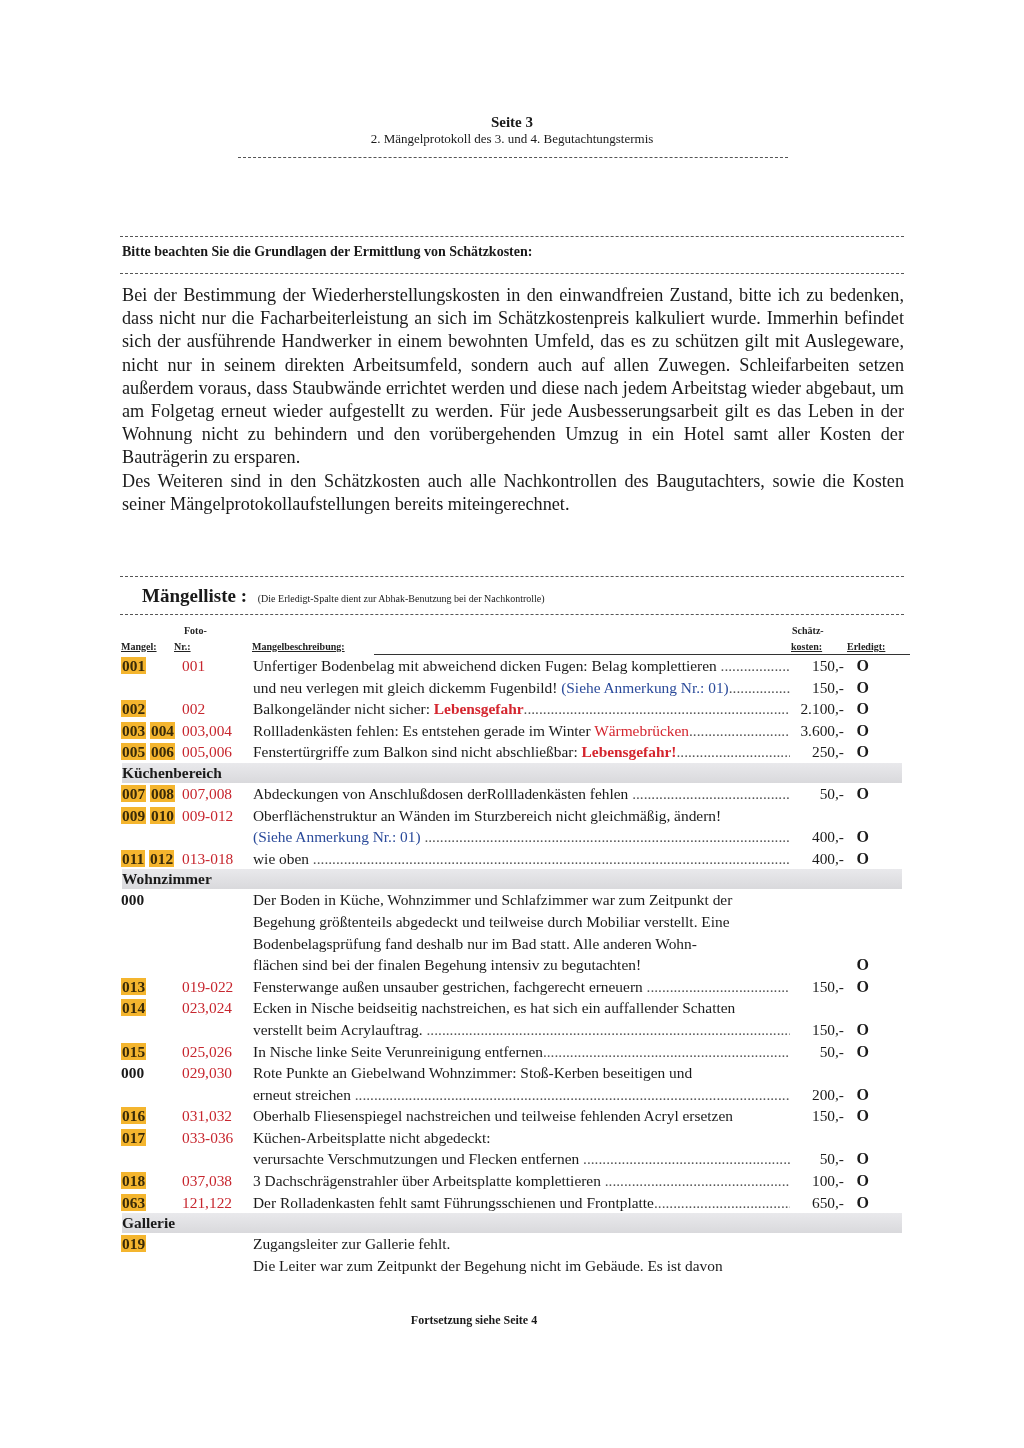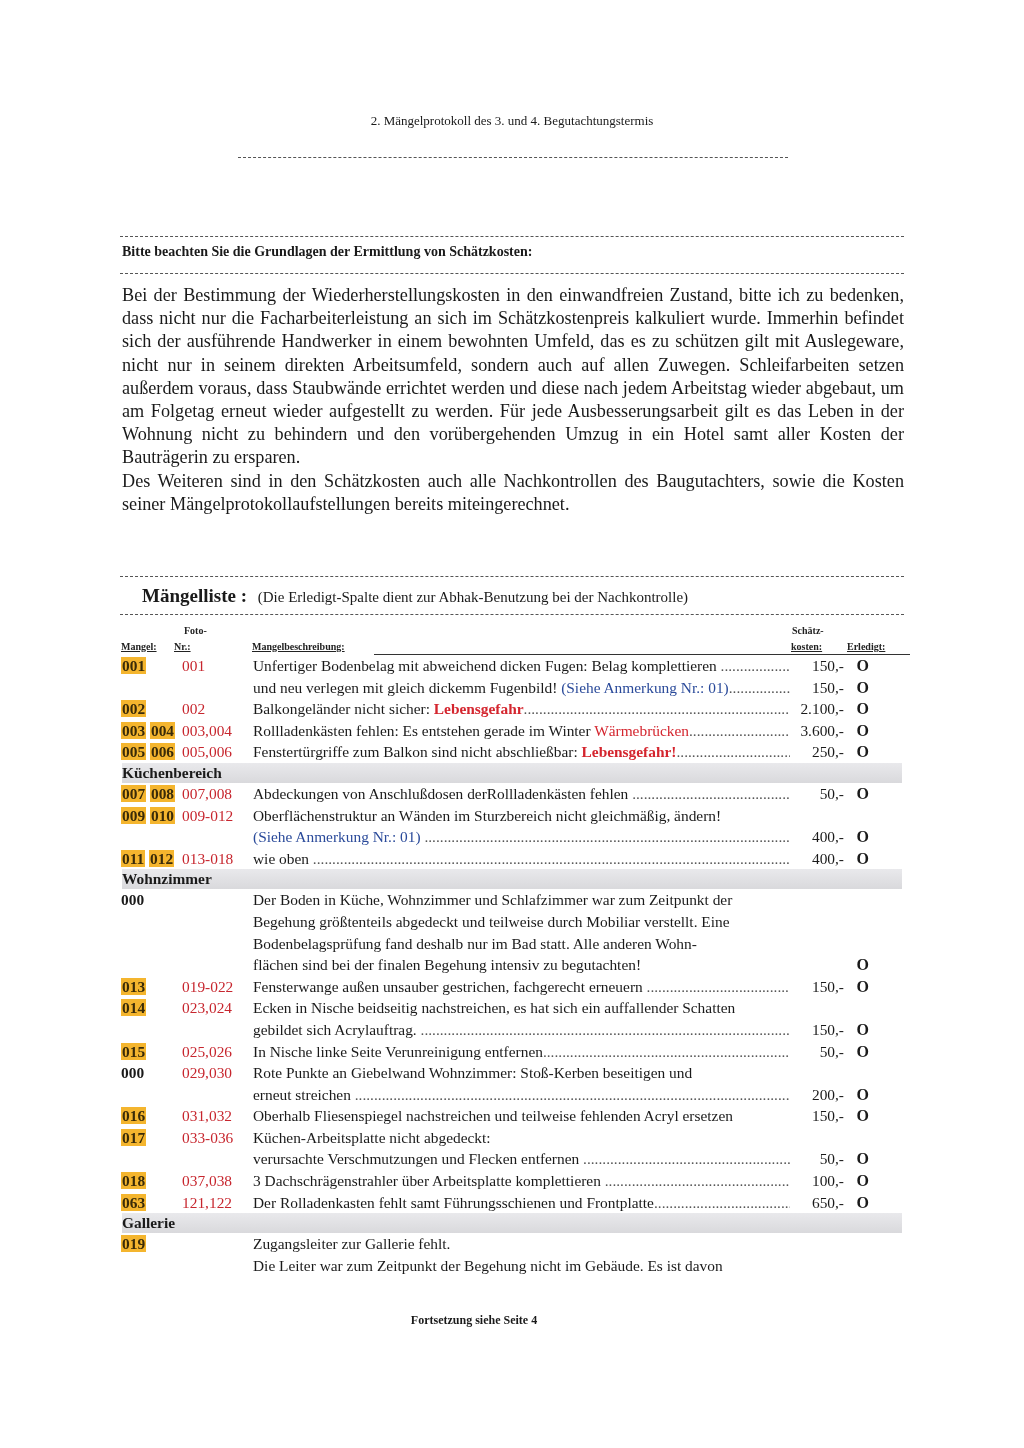--- a/index.html
+++ b/index.html
@@ -7,21 +7,21 @@
          font-family: "Liberation Serif", "DejaVu Serif", serif; color: #1a1a1a; }
   .page-header { position: absolute; top: 113px; left: 0; width: 1024px; text-align: center; }
   .page-no { font-size: 15px; font-weight: bold; line-height: 18px; }
   .page-sub { font-size: 13px; font-weight: normal; line-height: 16px; }
   .dash { border-top: 1px dashed #555; height: 0; position: absolute; }
   .sec-title { position: absolute; left: 122px; font-weight: bold; font-size: 14px; }
   .intro { position: absolute; left: 122px; width: 782px; top: 284px; font-size: 18.2px; line-height: 23.2px; text-align: justify; }
   .intro p { margin: 0; }
   .list-title { position: absolute; left: 122px; top: 585px; font-size: 19px; }
   .list-title b { font-weight: bold; margin-left: 20px; }
-  .list-title span.note { font-size: 15px; margin-left: 6px; }
+  .list-title span.note { font-size: 10px; margin-left: 6px; }
   .hdr { position: absolute; top: 623px; left: 122px; width: 780px; height: 33px; font-size: 10px; font-weight: bold; color: #222; }
   .hdr .c { position: absolute; }
   .hdr .u { text-decoration: underline; }
   .hdr-line { position: absolute; left: 252px; top: 31px; width: 536px; border-top: 1px solid #333; }
   .table { position: absolute; left: 122px; top: 655px; width: 780px; font-size: 15.4px; }
   .row { position: relative; height: 21.6px; line-height: 21.6px; white-space: nowrap; }
   .row.section { background: linear-gradient(#e9e9ec, #d9d9dc); font-weight: bold; height: 20px; line-height: 20px; }
   .row .m { position: absolute; left: -1px; }
   .row .f { position: absolute; left: 60px; color: #c7262e; }
   .row .d { position: absolute; left: 131px; width: 537px; overflow: hidden; }
@@ -33,20 +33,21 @@
   .red { color: #d4252e; }
   .redb { color: #d4252e; font-weight: bold; }
   .blue { color: #2a4a9a; }
   .zero { font-weight: bold; }
   .footer { position: absolute; top: 1313px; left: 0; width: 948px; text-align: center; font-size: 12px; font-weight: bold; }
 </style>
 </head>
 <body>
 
 <div class="page-header">
+  <div class="page-no">Seite 3</div>
   <div class="page-sub">2. Mängelprotokoll des 3. und 4. Begutachtungstermis</div>
 </div>
 <div class="dash" style="top:157px;left:238px;width:550px;"></div>
 
 <div class="dash" style="top:236px;left:120px;width:784px;"></div>
 <div class="sec-title" style="top:244px;">Bitte beachten Sie die Grundlagen der Ermittlung von Schätzkosten:</div>
 <div class="dash" style="top:273px;left:120px;width:784px;"></div>
 
 <div class="intro">
   <p>Bei der Bestimmung der Wiederherstellungskosten in den einwandfreien Zustand, bitte ich zu bedenken, dass nicht nur die Facharbeiterleistung an sich im Schätzkostenpreis kalkuliert wurde. Immerhin befindet sich der ausführende Handwerker in einem bewohnten Umfeld, das es zu schützen gilt mit Auslegeware, nicht nur in seinem direkten Arbeitsumfeld, sondern auch auf allen Zuwegen. Schleifarbeiten setzen außerdem voraus, dass Staubwände errichtet werden und diese nach jedem Arbeitstag wieder abgebaut, um am Folgetag erneut wieder aufgestellt zu werden. Für jede Ausbesserungsarbeit gilt es das Leben in der Wohnung nicht zu behindern und den vorübergehenden Umzug in ein Hotel samt aller Kosten der Bauträgerin zu ersparen.</p>
@@ -175,21 +176,21 @@
     <div class="row">
       <span class="m"><span class="hl">014</span></span>
       <span class="f">023,024</span>
       <span class="d full"><span>Ecken in Nische beidseitig nachstreichen, es hat sich ein auffallender Schatten</span></span>
       <span class="k"></span>
       <span class="e"></span>
     </div>
     <div class="row">
       <span class="m"></span>
       <span class="f"></span>
-      <span class="d"><span>gebildet sich Acrylauftrag. </span><span class="dots">........................................................................................................................................................................................................</span></span>
+      <span class="d"><span>verstellt beim Acrylauftrag. </span><span class="dots">........................................................................................................................................................................................................</span></span>
       <span class="k">150,-</span>
       <span class="e">O</span>
     </div>
     <div class="row">
       <span class="m"><span class="hl">015</span></span>
       <span class="f">025,026</span>
       <span class="d"><span>In Nische linke Seite Verunreinigung entfernen</span><span class="dots">........................................................................................................................................................................................................</span></span>
       <span class="k">50,-</span>
       <span class="e">O</span>
     </div>

